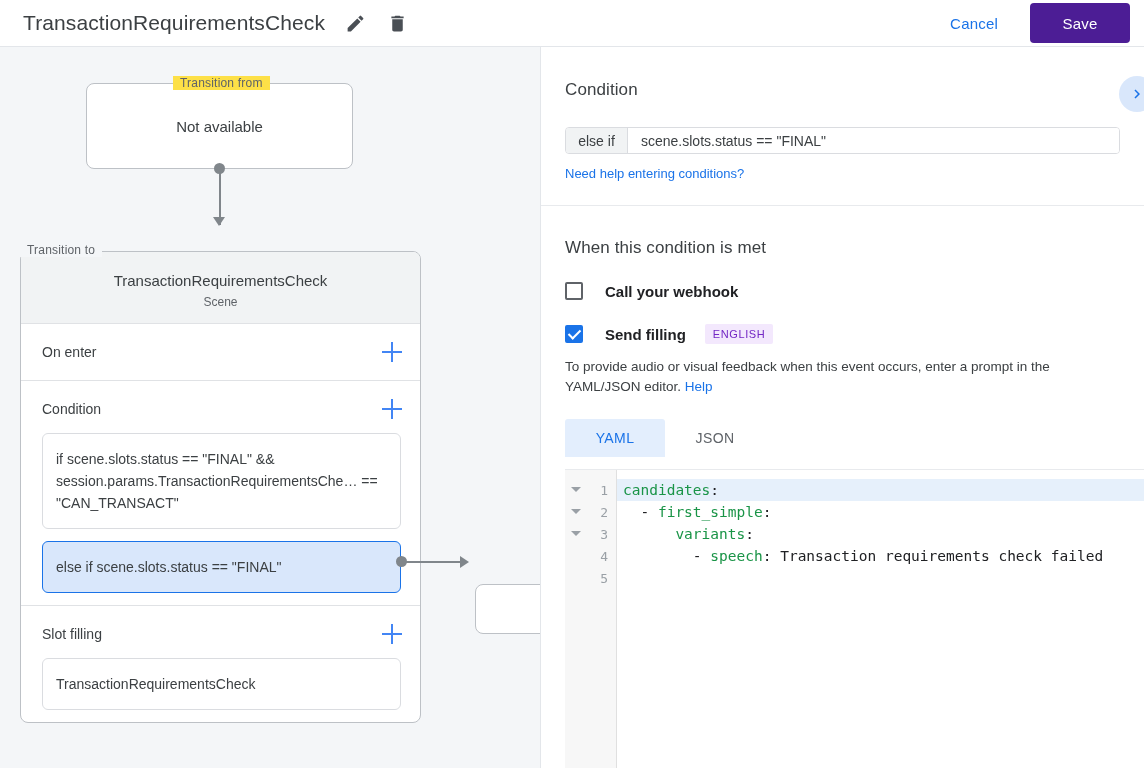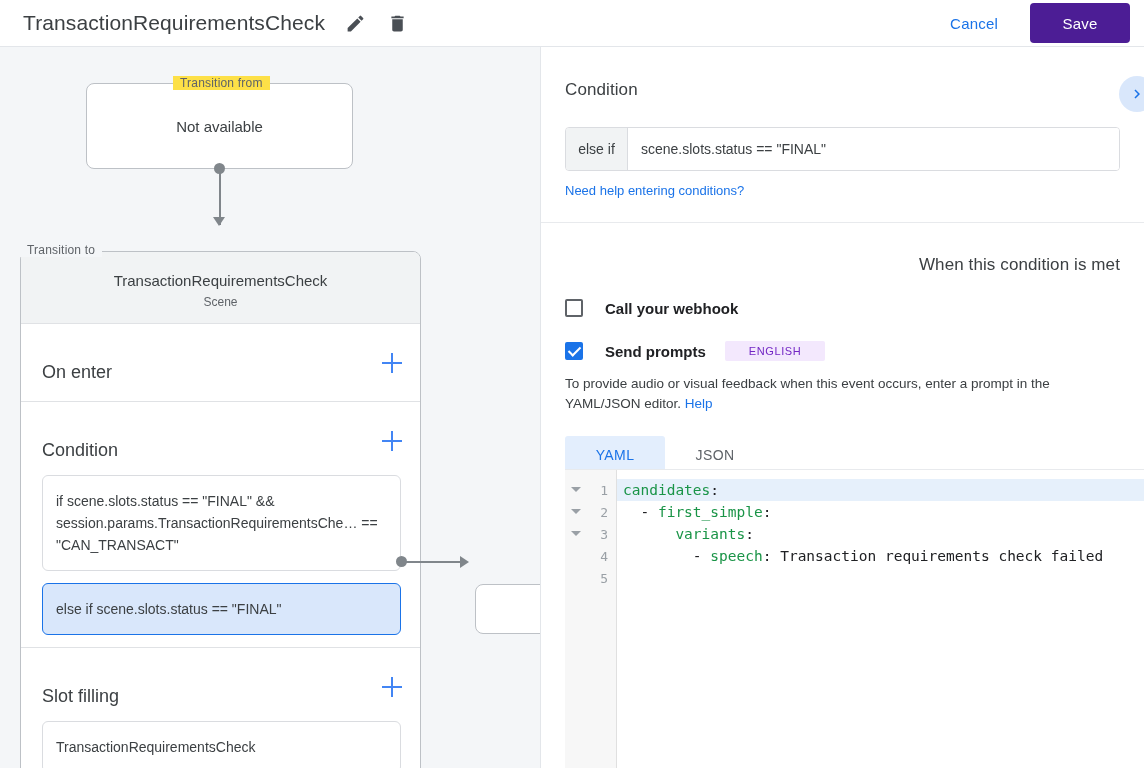--- a/index.html
+++ b/index.html
@@ -145,21 +145,21 @@
 
   .sec {
     border-bottom: 1px solid #e0e2e5;
     padding: 0 0 0 0;
   }
   .sec:last-child { border-bottom: none; }
   .sec-head {
     display: flex; align-items: center;
     padding: 18px 18px 14px 21px;
   }
-  .sec-title { font-size: 18px; color: #3c4043; flex: 1; margin-top: 20px; }
+  .sec-title { font-size: 14px; color: #3c4043; flex: 1; }
   .plus-btn {
     width: 20px; height: 20px;
     position: relative; cursor: pointer;
   }
   .plus-btn::before, .plus-btn::after {
     content: ""; position: absolute; background: #4285f4;
   }
   .plus-btn::before { left: 0; top: 9px; width: 20px; height: 2px; }
   .plus-btn::after { top: 0; left: 9px; height: 20px; width: 2px; }
 
@@ -203,21 +203,21 @@
   .rtitle {
     font-size: 17px; color: #3c4043;
     padding-top: 33px;
     letter-spacing: 0.1px;
   }
   .cond-row {
     margin-top: 27px;
     display: flex;
     border: 1px solid #dadce0;
     border-radius: 4px;
-    height: 44px;
+    height: 27px;
     overflow: hidden;
   }
   .cond-prefix {
     background: #f1f3f4;
     border-right: 1px solid #dadce0;
     display: flex; align-items: center; justify-content: center;
     width: 62px;
     font-size: 14px; color: #3c4043;
   }
   .cond-input {
@@ -241,21 +241,20 @@
     border-radius: 50%;
     background: #d9e7fb;
     display: flex; align-items: center; justify-content: center;
     cursor: pointer;
   }
 
   .met-title {
     font-size: 17px; color: #3c4043;
     padding-top: 32px;
     letter-spacing: 0.1px;
-    text-align: right;
   }
   .cb-row {
     display: flex; align-items: center;
     margin-top: 24px;
     cursor: pointer;
   }
   .cb {
     width: 18px; height: 18px;
     border: 2px solid #5f6368;
     border-radius: 2px;
@@ -277,21 +276,21 @@
   .cb-label {
     margin-left: 22px;
     font-size: 15px; color: #202124; font-weight: 700;
   }
   .lang-badge {
     margin-left: 19px;
     background: #f3e8fd;
     color: #7327c4;
     font-size: 11px;
     letter-spacing: 0.6px;
-    padding: 4px 24px;
+    padding: 4px 8px;
     border-radius: 2px;
   }
   .desc {
     margin-top: 13px;
     font-size: 13.5px; color: #3c4043;
     line-height: 20px;
     max-width: 556px;
   }
   .desc a { color: #1a73e8; text-decoration: none; }
 
@@ -467,21 +466,21 @@
   <div class="rsec">
     <div class="met-title">When this condition is met</div>
 
     <div class="cb-row">
       <div class="cb"></div>
       <div class="cb-label">Call your webhook</div>
     </div>
 
     <div class="cb-row">
       <div class="cb checked"></div>
-      <div class="cb-label">Send prompts</div>
+      <div class="cb-label">Send filling</div>
       <div class="lang-badge">ENGLISH</div>
     </div>
 
     <div class="desc">
       <span>To provide audio or visual feedback when this event occurs, enter a prompt in the YAML/JSON editor.</span>
       <a>Help</a>
     </div>
 
     <div class="tabs">
       <div class="tab active">YAML</div>

